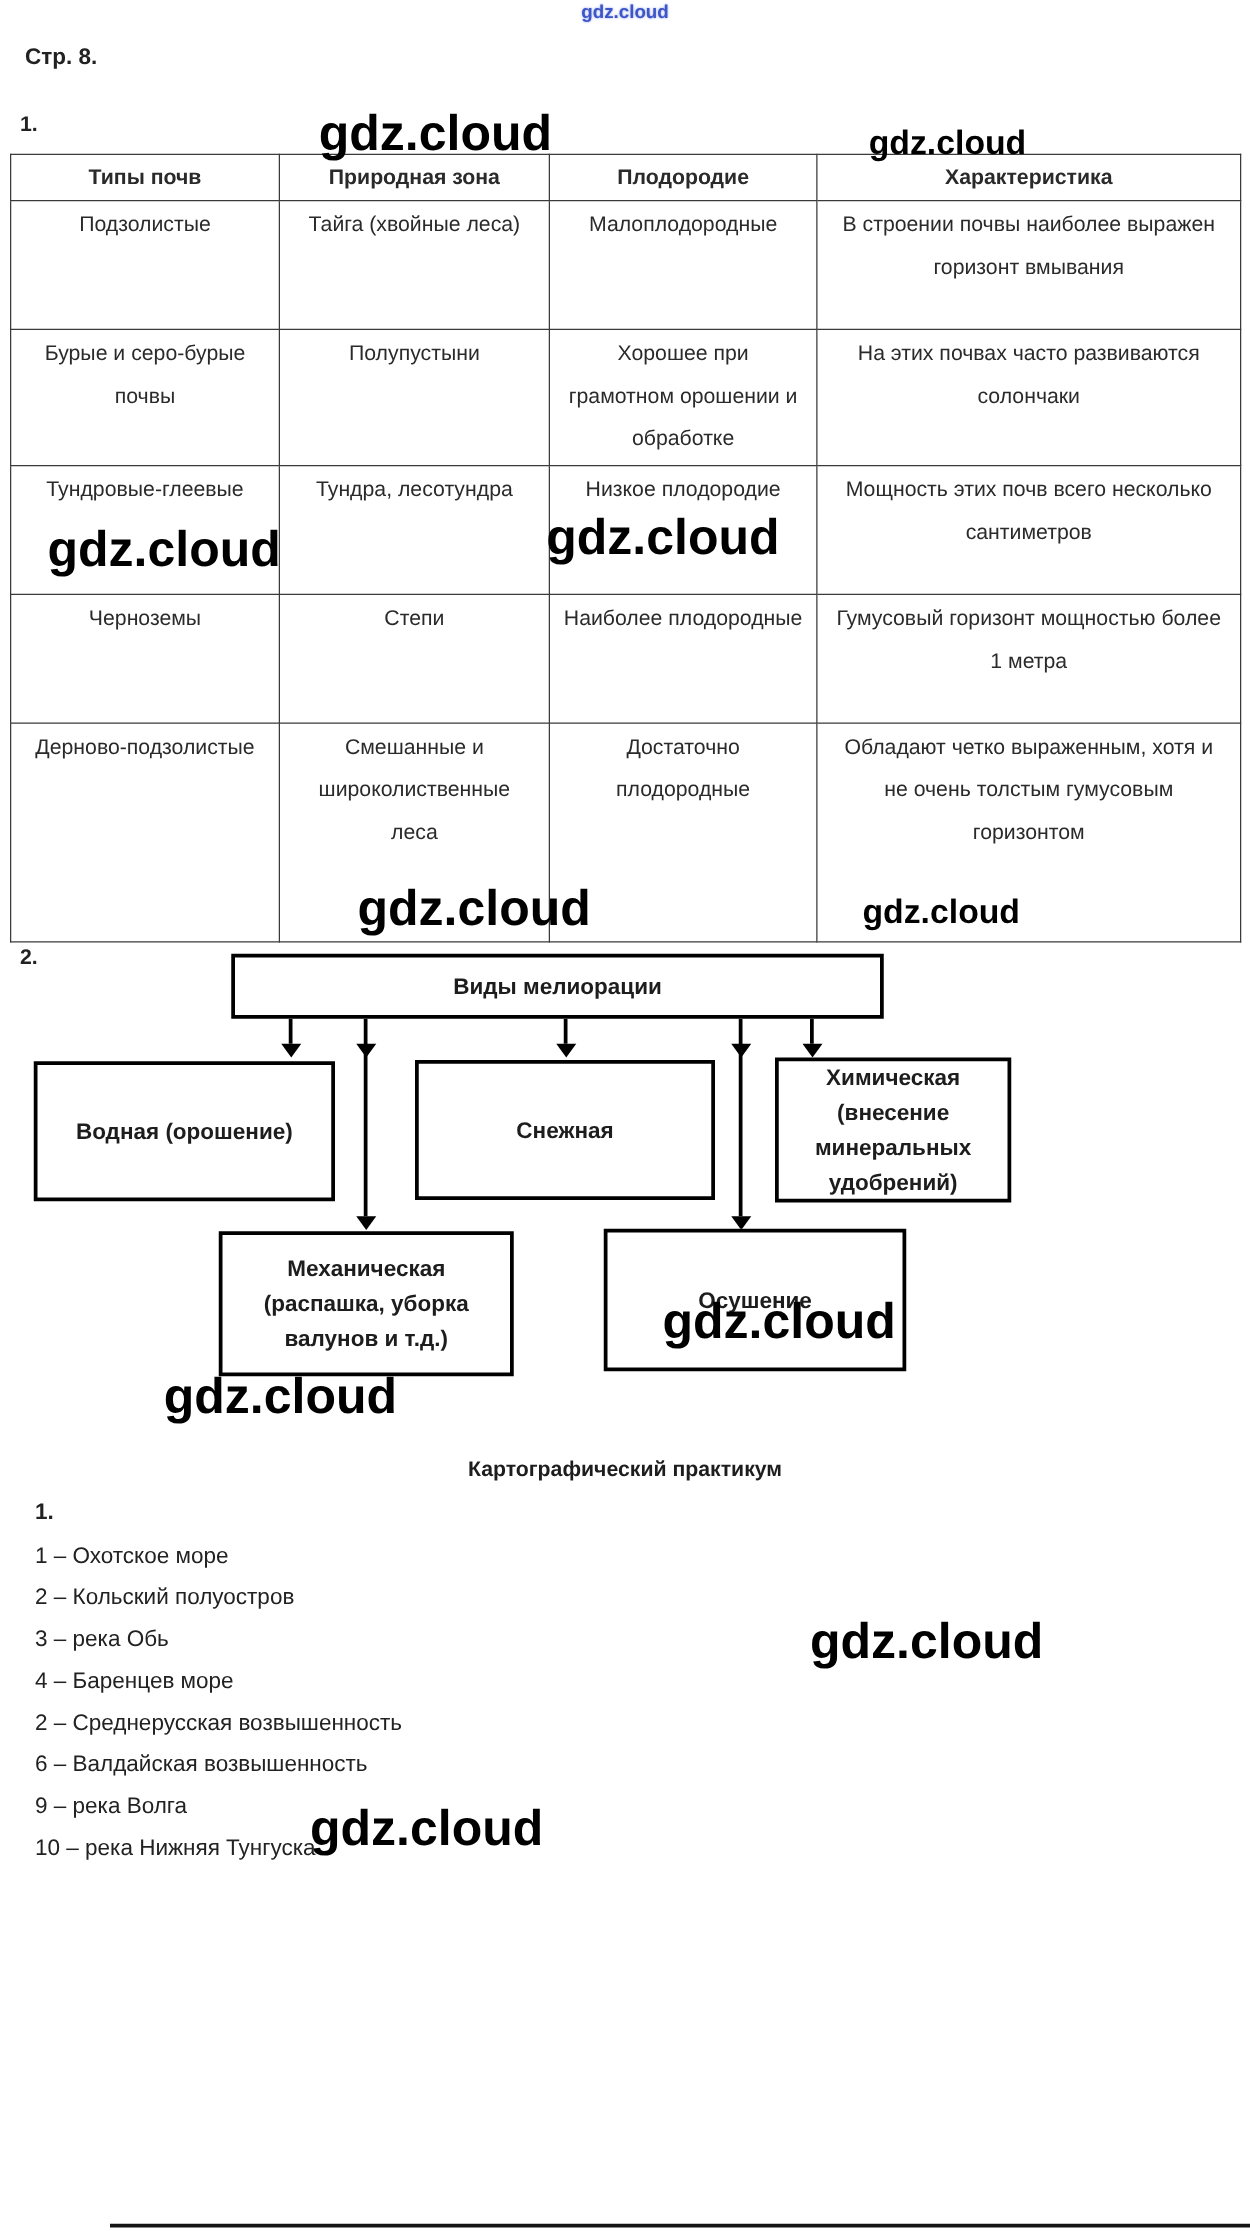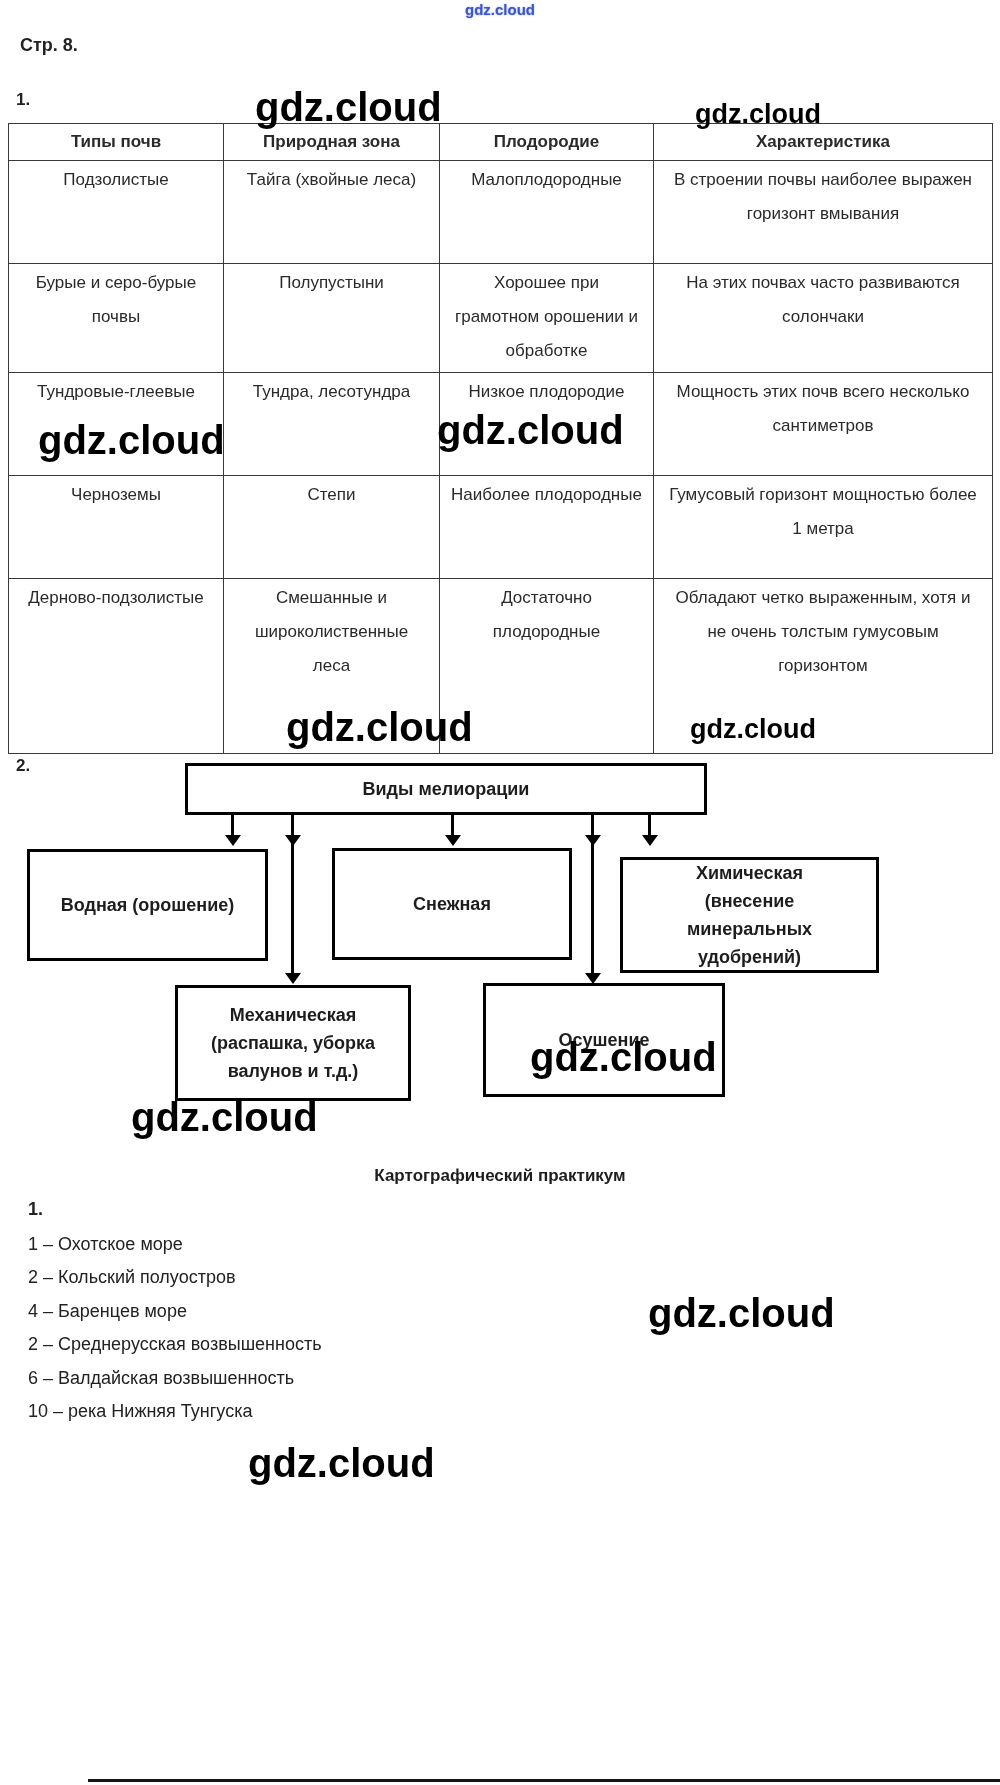--- a/index.html
+++ b/index.html
@@ -50,21 +50,21 @@
   .diagram{position:absolute;left:0;top:763px;width:1000px;height:342px;}
   .dbox{
     position:absolute;box-sizing:border-box;
     border:3px solid #000;background:#fff;
     display:flex;align-items:center;justify-content:center;
     text-align:center;font-weight:bold;font-size:18px;line-height:28px;color:#1d1d1d;
   }
   .root-box{left:185px;top:0;width:522px;height:52px;}
   .water-box{left:27px;top:86px;width:241px;height:112px;}
   .snow-box{left:332px;top:85px;width:240px;height:112px;}
-  .chem-box{left:620px;top:94px;width:259px;height:116px;padding:0 40px;}
+  .chem-box{left:620px;top:83px;width:189px;height:116px;padding:0 40px;}
   .mech-box{left:175px;top:222px;width:236px;height:116px;padding:0 28px;}
   .drain-box{left:483px;top:220px;width:242px;height:114px;}
 
   .arrow{position:absolute;top:52px;width:3px;background:#000;}
   .arrow::after{
     content:"";position:absolute;left:-6px;bottom:-11px;width:0;height:0;
     border-left:8px solid transparent;border-right:8px solid transparent;border-top:11px solid #000;
   }
   .a1{left:231px;height:20px;}
   .a2{left:291px;height:158px;}
@@ -191,20 +191,22 @@
     <div class="dbox mech-box">Механическая (распашка, уборка валунов и т.д.)</div>
     <div class="dbox drain-box">Осушение</div>
   </div>
 
   <div class="section2-title">Картографический практикум</div>
   <div class="item-label carto-label">1.</div>
 
   <div class="carto-list">
     <div class="carto-item">1 – Охотское море</div>
     <div class="carto-item">2 – Кольский полуостров</div>
+    <div class="carto-item">3 – река Обь</div>
     <div class="carto-item">4 – Баренцев море</div>
     <div class="carto-item">2 – Среднерусская возвышенность</div>
     <div class="carto-item">6 – Валдайская возвышенность</div>
+    <div class="carto-item">9 – река Волга</div>
     <div class="carto-item">10 – река Нижняя Тунгуска</div>
   </div>
 
   <div class="bottom-rule"></div>
 </div>
 
 </body></html>

